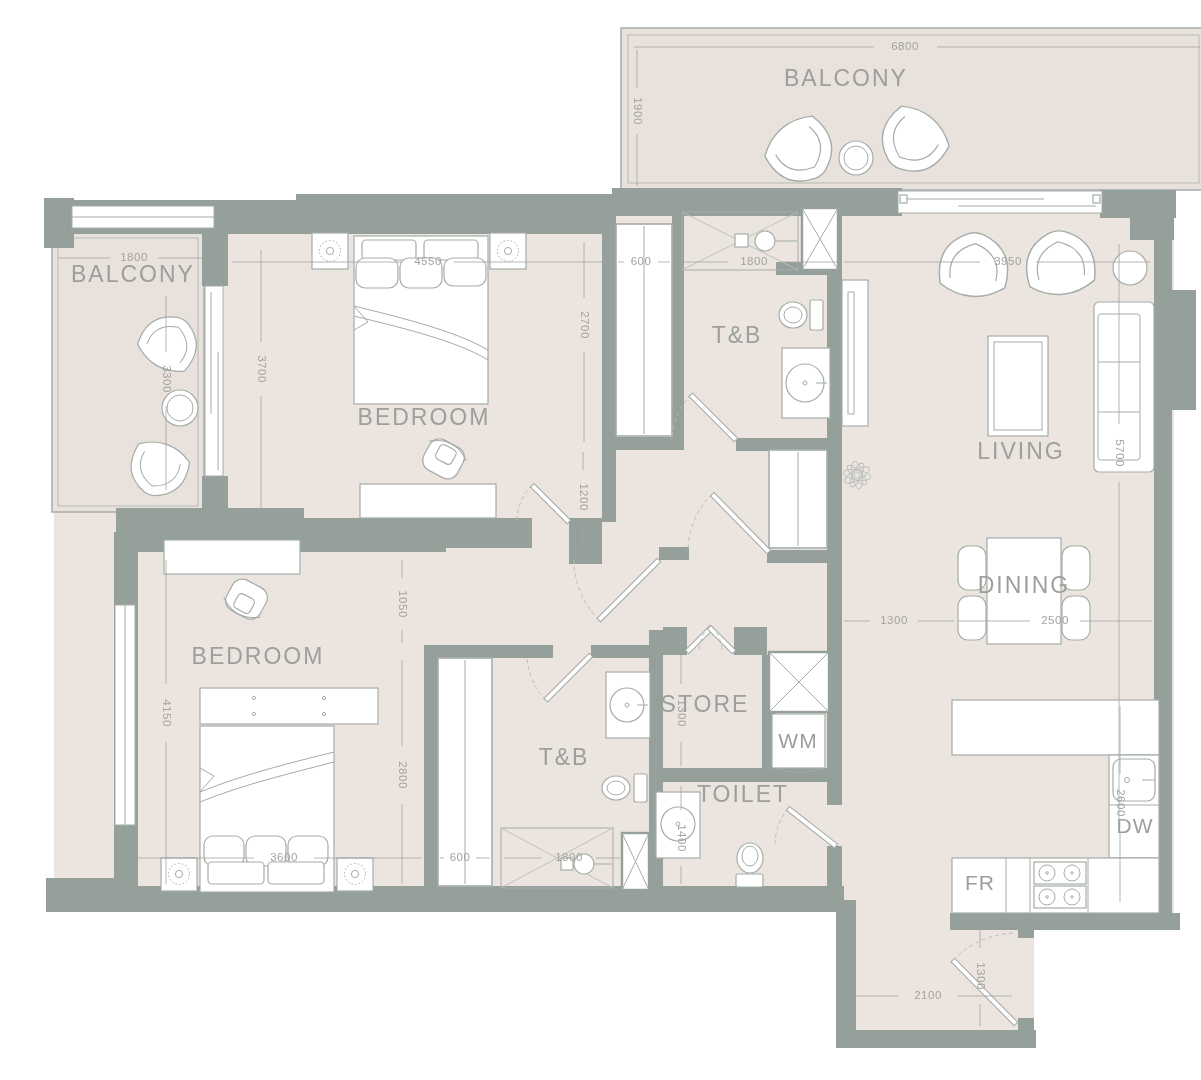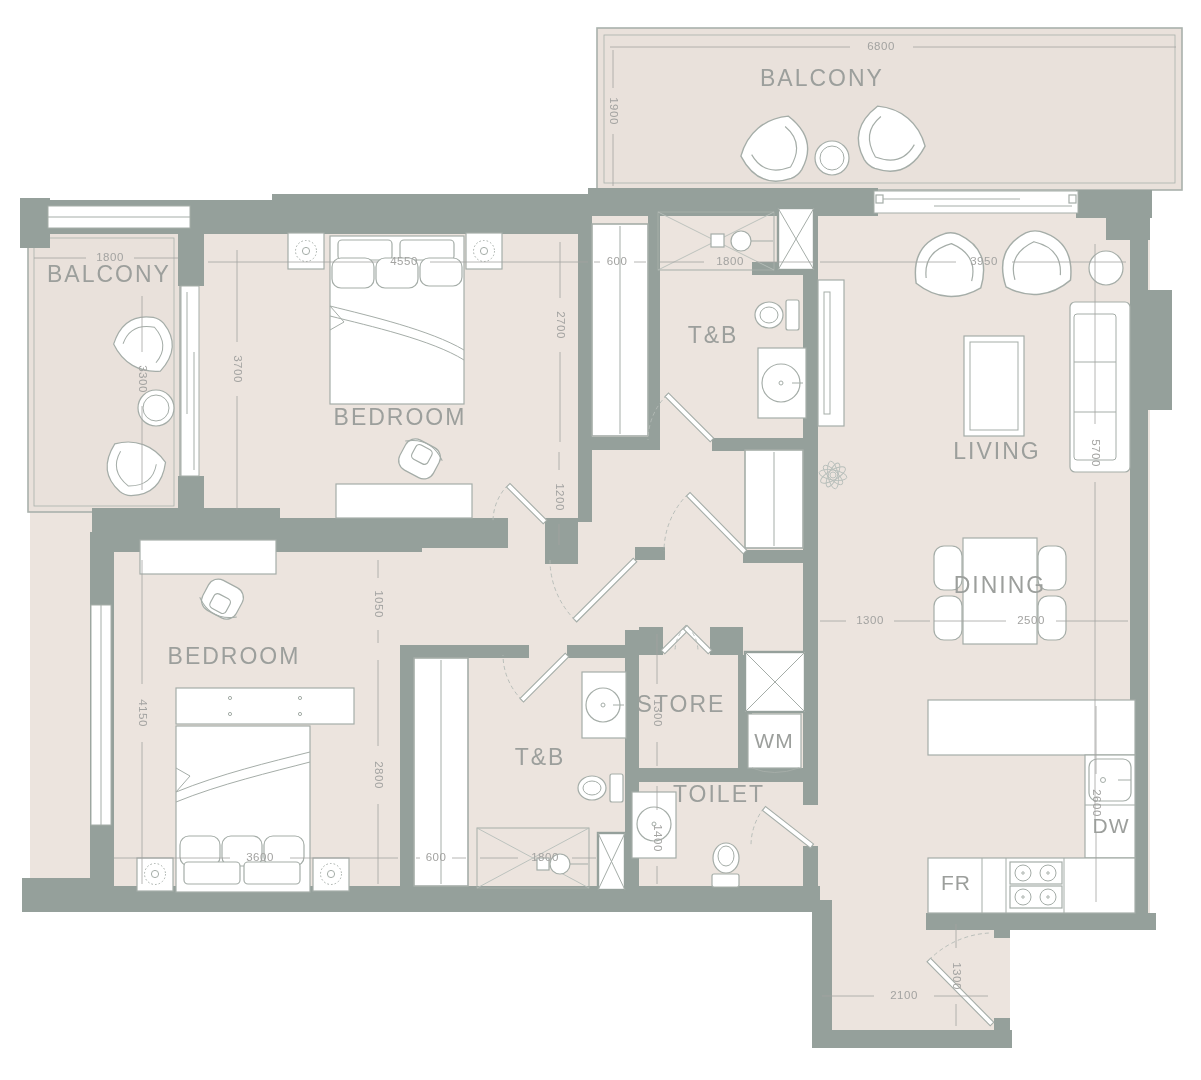--- a/index.html
+++ b/index.html
@@ -1,16 +1,16 @@
 <!DOCTYPE html>
 <html style="--wall: #95a09b; --floor: #ece4de; --balcony_floor: #e9e1db; --outline: #a9b1ac; --fixture: #a5ada8; --label: #9c9f9c; --dim: #a3a3a1;"><head>
 <meta charset="utf-8">
 <style>
   html,body{margin:0;padding:0;background:#ffffff;}
-  .page{width:1013px;height:1080px;position:relative;font-family:"Liberation Sans",sans-serif;}
+  .page{width:1013px;height:1080px;position:relative;font-family:"Liberation Sans",sans-serif;margin-left:24px;}
   svg{display:block}
   .floor{fill:var(--floor,#ece4de)}
   .bfloor{fill:var(--balcony_floor,#e9e1db)}
   .wall{fill:var(--wall,#95a09b)}
   .rail{fill:none;stroke:var(--outline,#a9b1ac);stroke-width:1.6}
   .rail2{fill:none;stroke:var(--outline,#a9b1ac);stroke-width:.8}
   .furn{fill:#fff;stroke:var(--fixture,#a5ada8);stroke-width:1.2}
   .furnln{fill:none;stroke:var(--fixture,#a5ada8);stroke-width:1}
   .lite{fill:none;stroke:#b7beba;stroke-width:.9}
   .win{fill:#fff;stroke:var(--fixture,#a5ada8);stroke-width:1}

